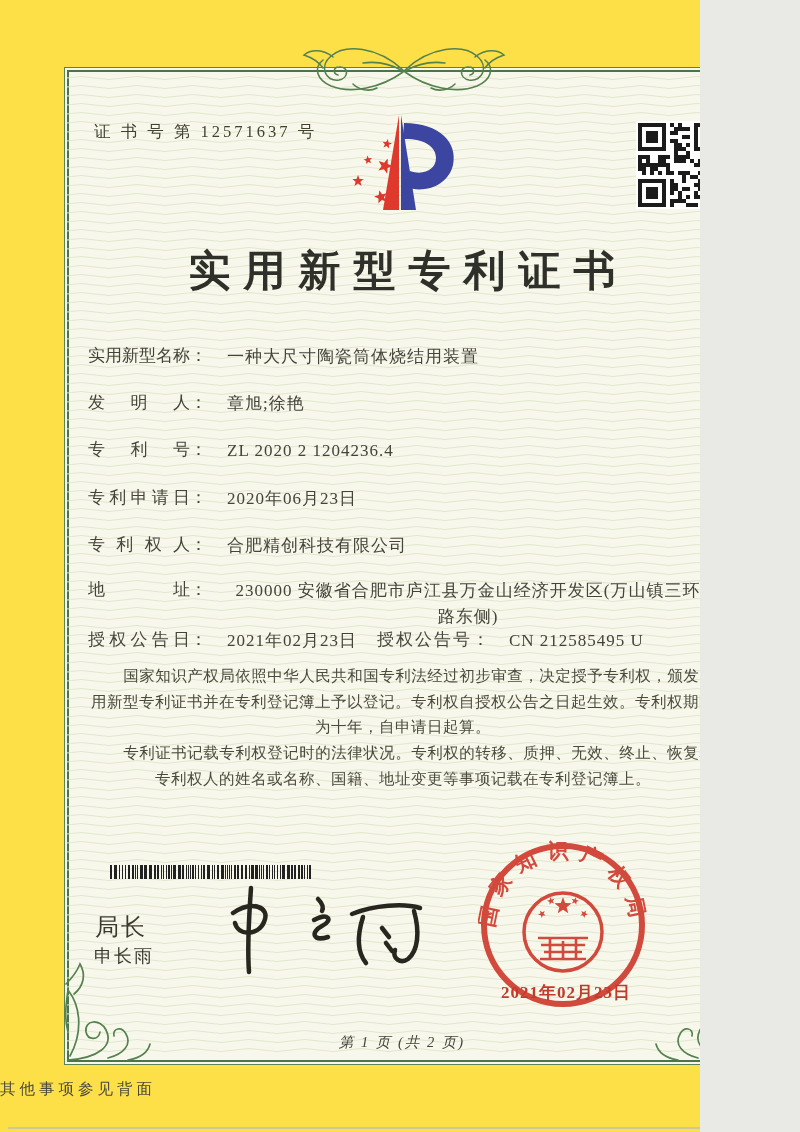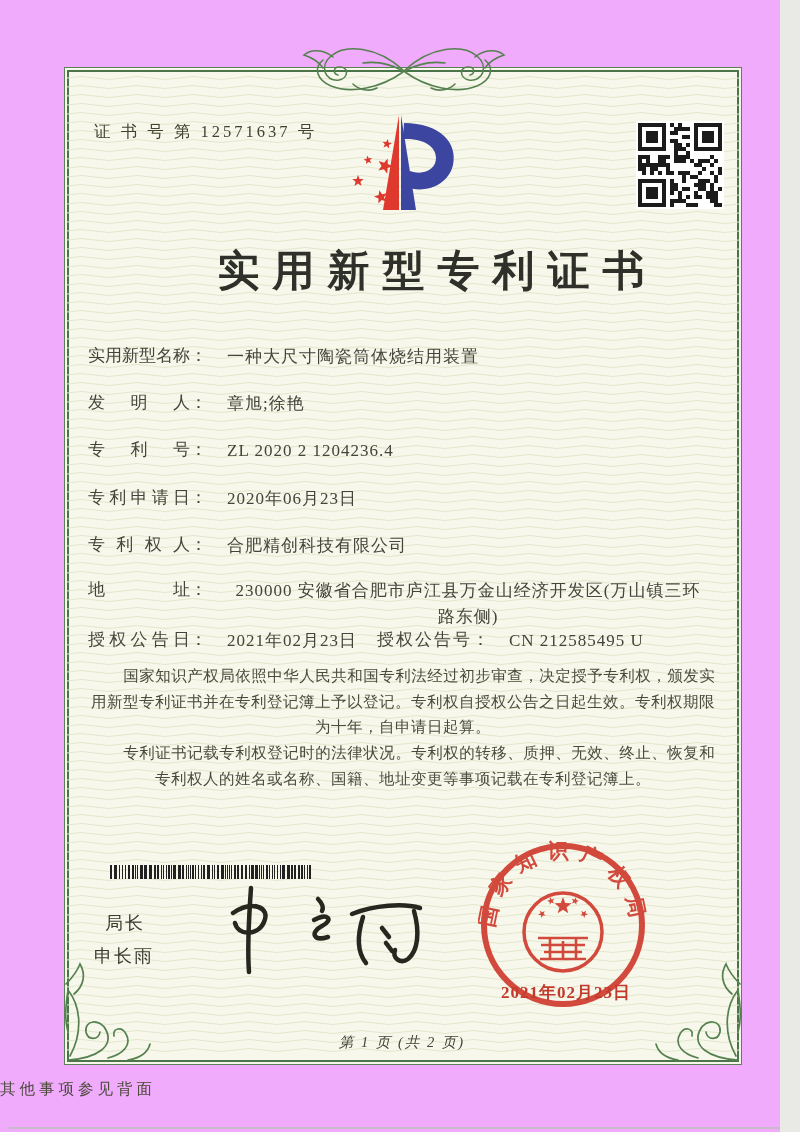--- a/index.html
+++ b/index.html
@@ -1,44 +1,44 @@
 <!DOCTYPE html>
 <html><head>
 <meta charset="utf-8">
 <style>
   html,body{margin:0;padding:0;}
   body{width:800px;height:1132px;background:#e9e9e6;font-family:"Liberation Serif","DejaVu Serif",serif;}
-  .page{position:relative;width:780px;height:1132px;background:#f0abfc;overflow:hidden;}
+  .page{position:relative;width:700px;height:1132px;background:#fde047;overflow:hidden;}
   .scan-edge-right{position:absolute;left:793px;top:40px;width:2px;height:1090px;background:#c9c9c4;opacity:.7;}
   .scan-edge-bottom{position:absolute;left:8px;top:1127px;width:786px;height:2px;background:#bfbfb9;opacity:.8;}
 
   .cert-border-outer{position:absolute;left:64px;top:67px;width:676px;height:996px;border:1px solid #5a8156;background:#f7f8eb;}
   .cert-border-inner{position:absolute;left:2px;top:2px;right:2px;bottom:2px;border:2px solid #4c744b;}
   .waves-svg{position:absolute;left:67px;top:70px;pointer-events:none;}
   .ornament{position:absolute;pointer-events:none;}
 
   .cert-number{position:absolute;left:94px;top:121px;font-size:16.5px;letter-spacing:3px;color:#43422f;}
   .logo{position:absolute;left:336px;top:111px;}
   .qr{position:absolute;left:636px;top:121px;}
 
-  .doc-title{position:absolute;left:64px;top:243px;width:676px;text-align:center;font-size:42px;font-weight:600;letter-spacing:13px;text-indent:13px;color:#30302a;padding-left:29px;}
+  .doc-title{position:absolute;left:64px;top:243px;width:676px;text-align:center;font-size:42px;font-weight:600;letter-spacing:13px;text-indent:13px;color:#30302a;}
 
   .frow{position:absolute;left:88px;display:flex;align-items:flex-start;font-size:17px;color:#45443a;width:628px;}
   .flabel{display:inline-block;width:102px;text-align:justify;text-align-last:justify;flex:none;}
   .fcolon{flex:none;margin-right:9px;}
   .fvalue{letter-spacing:1px;line-height:1.55;margin-left:11px;}
   .r0{top:344px}.r1{top:391px}.r2{top:438px}.r3{top:486px}.r4{top:533px}.r5{top:578px}.r6{top:628px}
   .r5 .fvalue{width:482px;text-align:center;}
   .flabel2{margin-left:20px;letter-spacing:2px;flex:none;}
 
   .paras{position:absolute;left:88px;top:663px;width:630px;font-size:15.5px;line-height:1.66;color:#4b4a3c;text-align:center;}
   .paras p{margin:0;text-indent:2.1em;letter-spacing:.5px;}
 
   .barcode{position:absolute;left:110px;top:865px;}
-  .signer-title{position:absolute;left:105px;top:911px;font-size:18px;color:#3c3b30;letter-spacing:2px;}
+  .signer-title{position:absolute;left:95px;top:911px;font-size:24px;color:#3c3b30;letter-spacing:2px;}
   .signer-name{position:absolute;left:94px;top:944px;font-size:18px;color:#3c3b30;letter-spacing:2px;}
   .signature{position:absolute;left:218px;top:876px;}
 
   .seal{position:absolute;left:478px;top:840px;}
   .seal-date{position:absolute;left:488px;top:981px;width:156px;text-align:center;font-size:17px;color:#c23a2c;letter-spacing:1px;font-weight:600;}
 
   .page-info{position:absolute;left:64px;top:1033px;width:676px;text-align:center;font-size:14.5px;color:#45443a;letter-spacing:2px;font-style:italic;}
   .back-note{position:absolute;left:0;top:1079px;width:800px;text-align:left;font-size:15.5px;color:#4b4a3c;letter-spacing:4px;}
 </style>
 </head>

